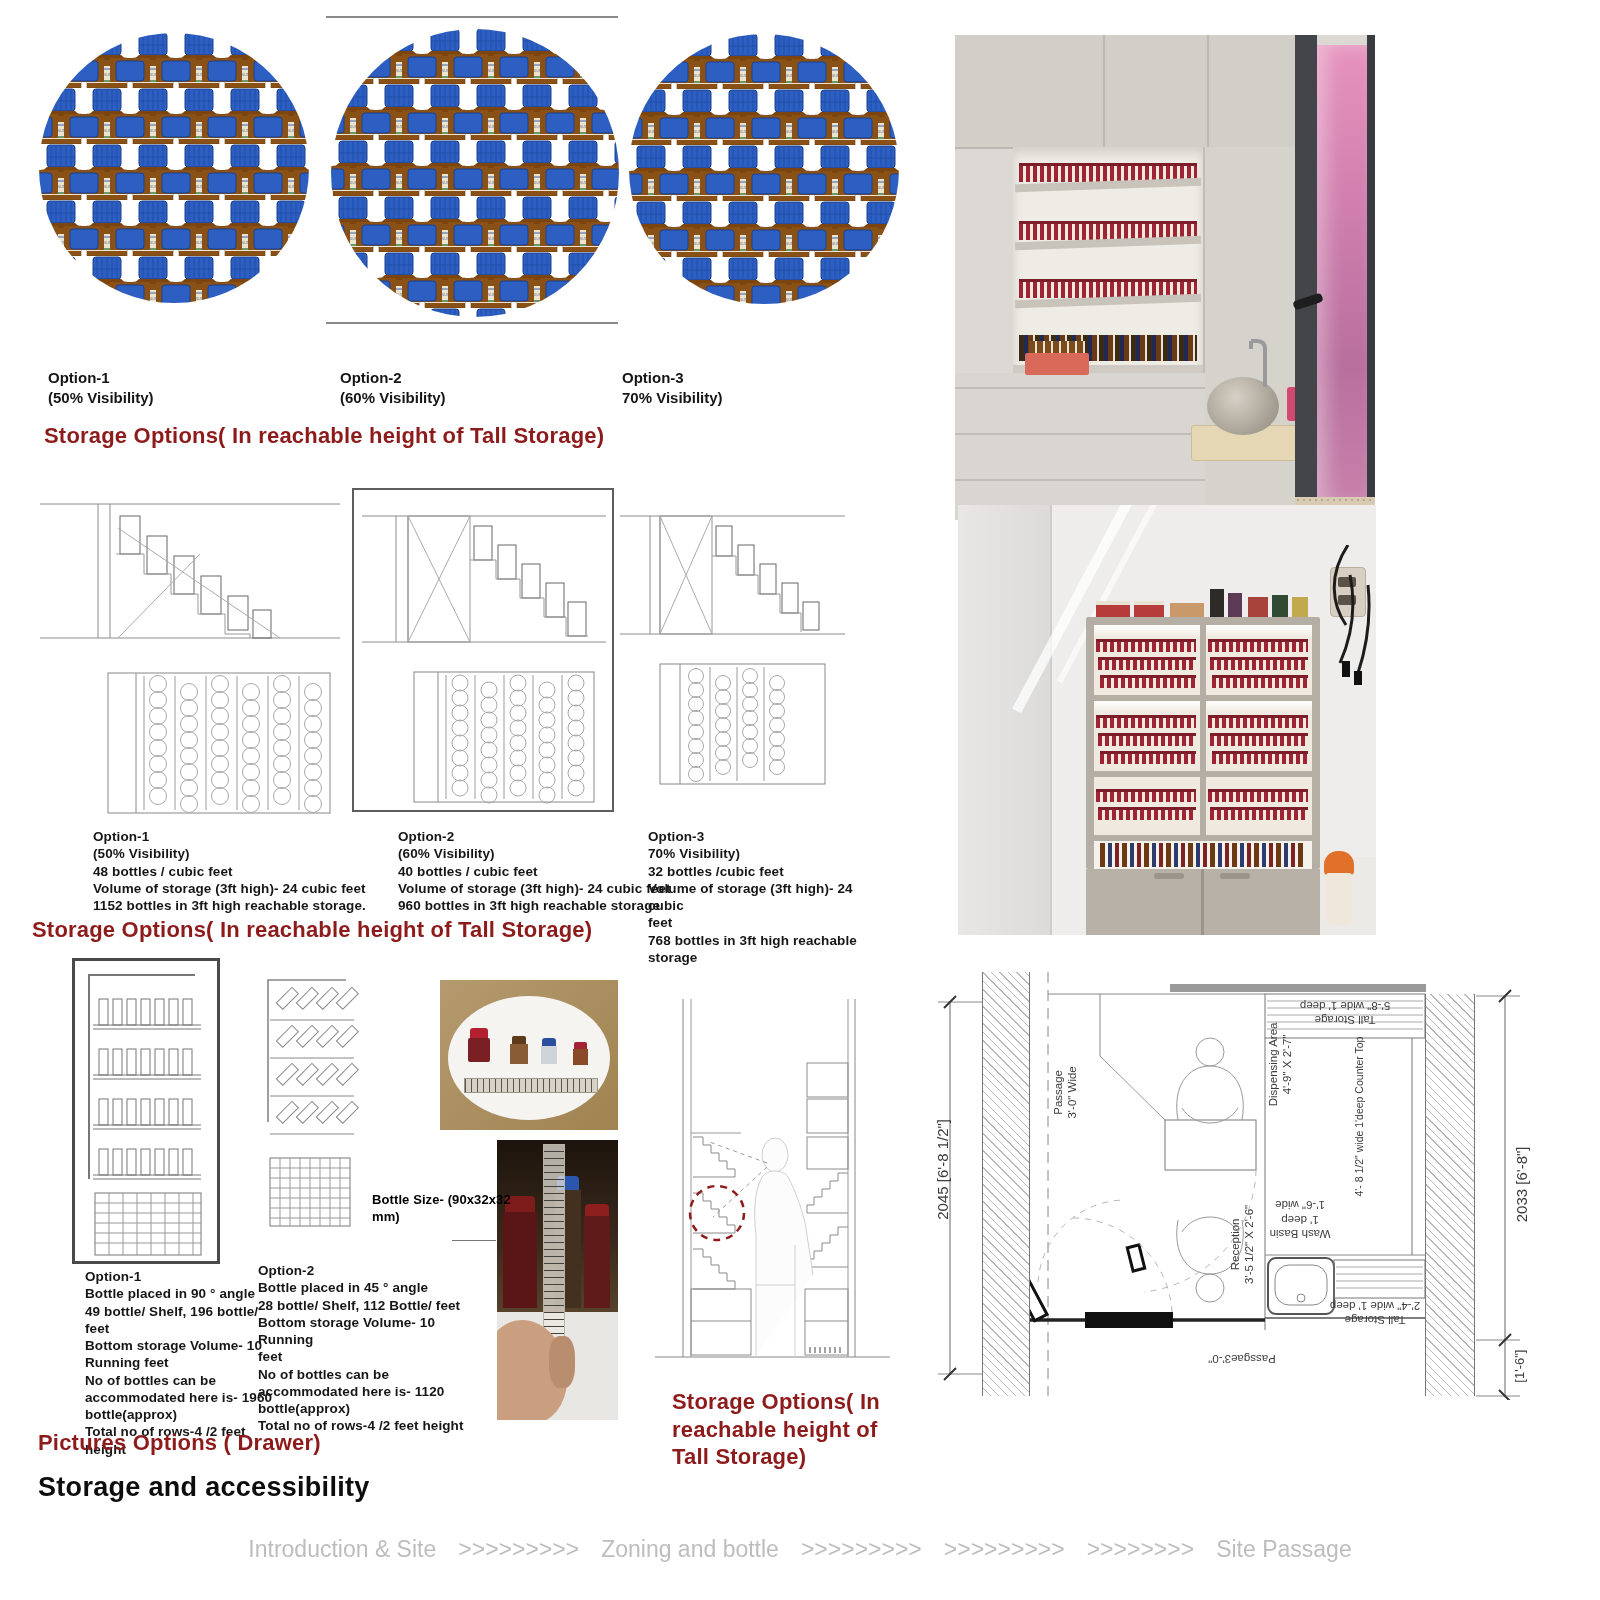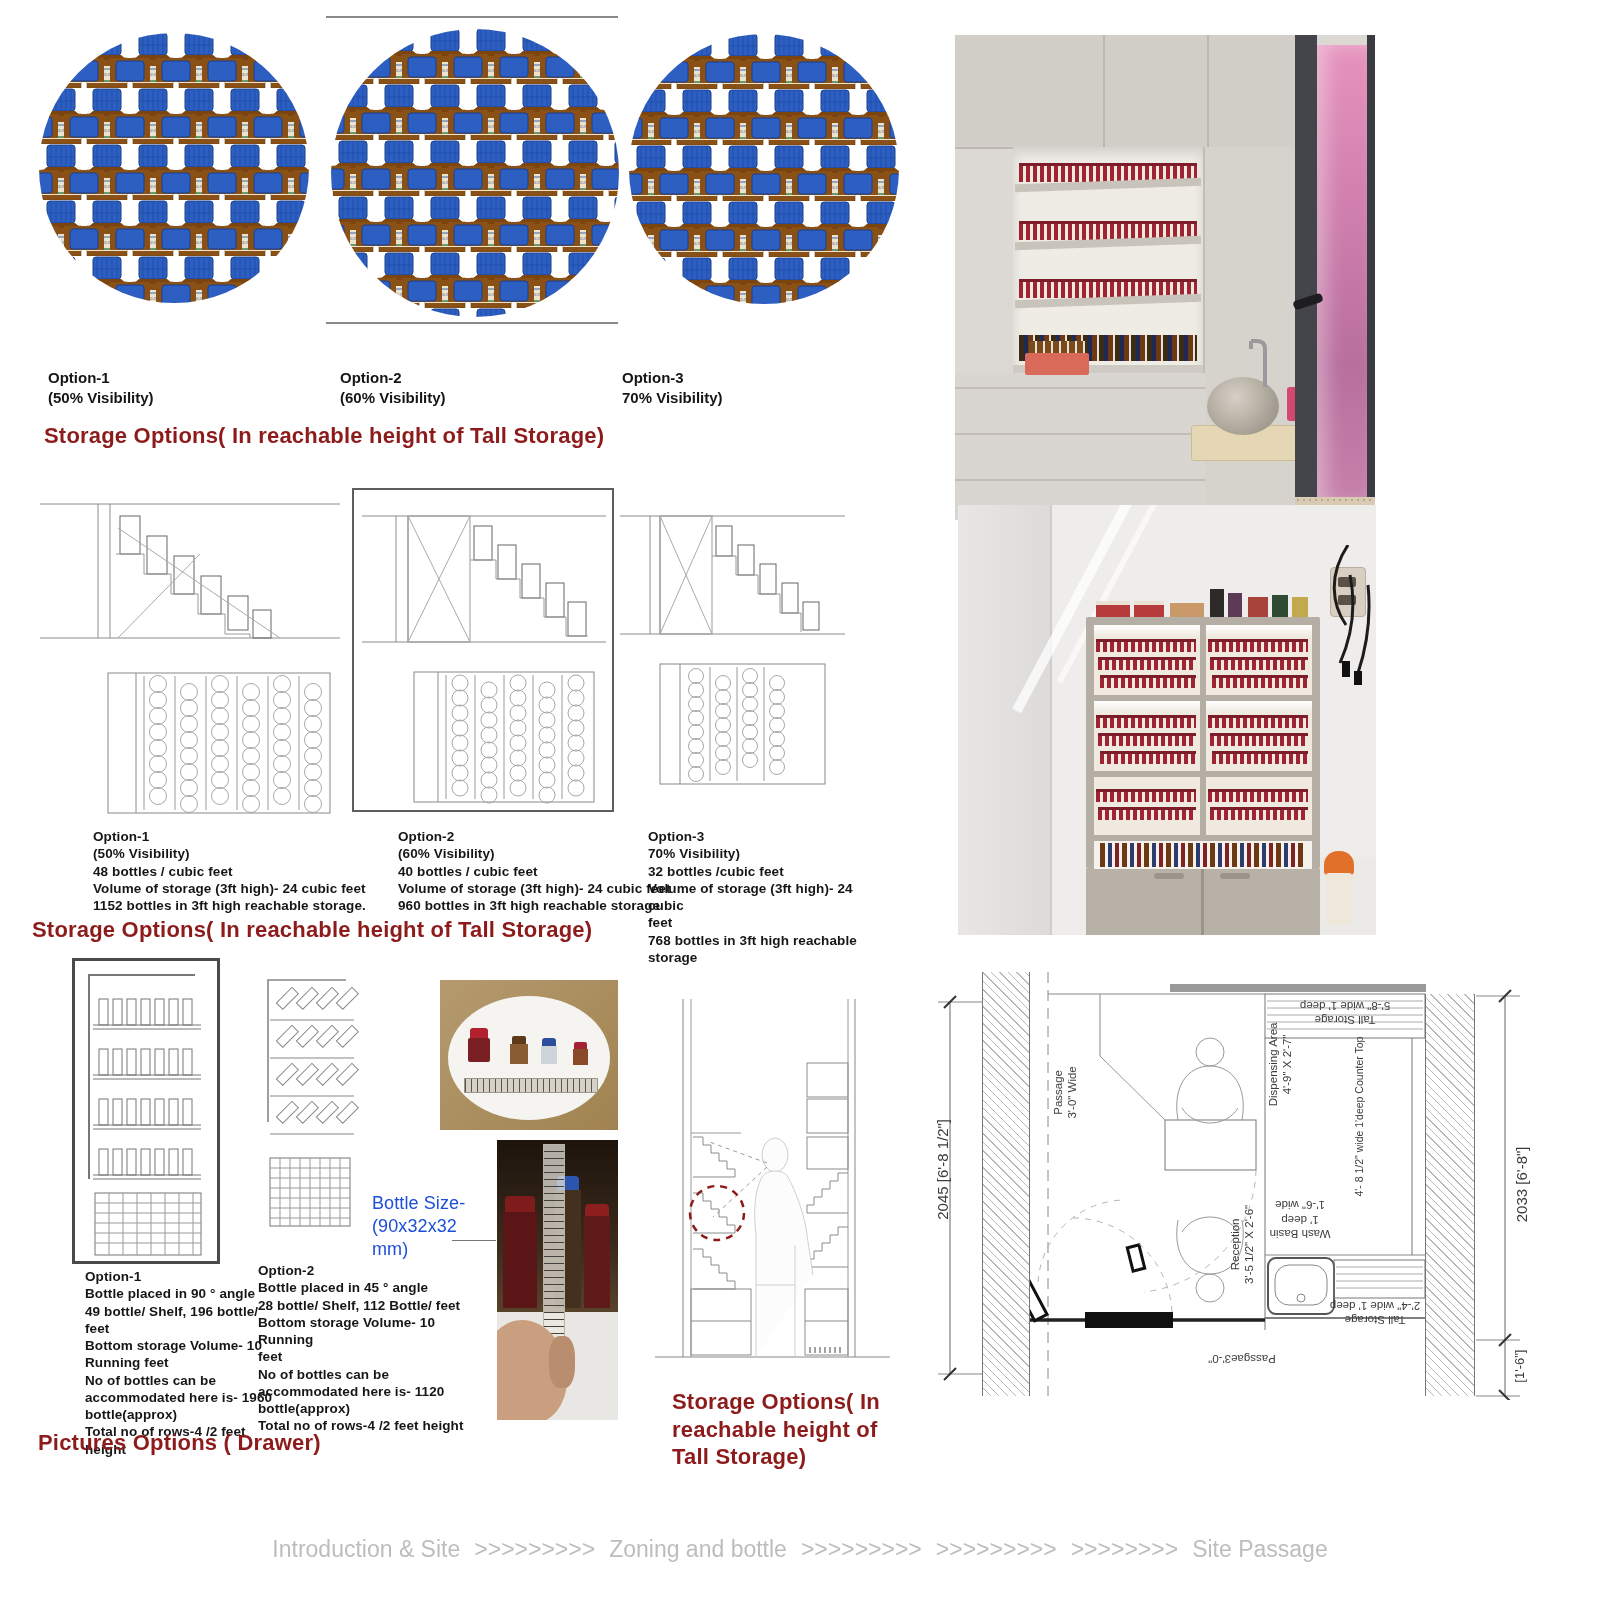--- a/index.html
+++ b/index.html
@@ -4,21 +4,21 @@
 <style>
   html,body{margin:0;padding:0;background:#fff;}
   #board{position:relative;width:1600px;height:1600px;background:#ffffff;overflow:hidden;
          font-family:"Liberation Sans","DejaVu Sans",sans-serif;}
   .abs{position:absolute;}
   .pre{white-space:pre-line;}
   .opt-label{font-size:15px;font-weight:bold;color:#151515;line-height:1.3;}
   .body-txt{font-size:13.5px;font-weight:bold;color:#161616;line-height:1.28;letter-spacing:.1px;}
   .red-head{color:#8e1b1b;font-weight:bold;font-size:22px;letter-spacing:.2px;}
   .page-title{color:#0d0d0d;font-weight:bold;font-size:27px;letter-spacing:.3px;}
-  .nav{position:absolute;left:0;top:1536px;width:1600px;display:flex;justify-content:center;gap:14px;
+  .nav{position:absolute;left:0;top:1536px;width:1600px;display:flex;justify-content:center;gap:22px;
        font-size:23px;color:#bdbdbd;font-weight:400;}
   .nav .active{color:#000;font-weight:bold;}
   .bracket-line{position:absolute;height:0;border-top:2px solid #8a8a8a;}
   .photo{overflow:hidden;}
   .brow{background:repeating-linear-gradient(90deg,#9e2433 0 4px,#f0e9dd 4px 7px);border-top:3px solid #7e1d2a;}
   .board-shelf{background:#c9c4bb;}
   .hatchband{background:repeating-linear-gradient(45deg,#ffffff 0 5px,#b9b9b9 5px 6px);border-left:1.5px solid #777;border-right:1.5px solid #777;}
   .plan-label{font-size:11.5px;color:#3c3c3c;font-weight:400;line-height:1.25;white-space:pre-line;text-align:center;
               font-family:"Liberation Sans",sans-serif;}
   .rot-ccw{transform:rotate(-90deg);transform-origin:center center;}
@@ -529,21 +529,21 @@
     <div class="abs" style="left:6px;top:72px;width:34px;height:96px;background:#5a1616;"></div>
     <div class="abs" style="left:60px;top:36px;width:22px;height:16px;background:#2b56b0;border-radius:4px 4px 0 0;"></div>
     <div class="abs" style="left:58px;top:50px;width:26px;height:118px;background:#43301f;"></div>
     <div class="abs" style="left:88px;top:64px;width:24px;height:14px;background:#8e1f1f;border-radius:4px 4px 0 0;"></div>
     <div class="abs" style="left:87px;top:76px;width:26px;height:92px;background:#5f1a1a;"></div>
     <div class="abs" style="left:46px;top:4px;width:20px;height:238px;background:rgba(235,233,224,0.72);background-image:repeating-linear-gradient(0deg,#44403a 0 1px,transparent 1px 7px);border:1px solid #b9b4a8;"></div>
     <div class="abs" style="left:-14px;top:180px;width:84px;height:104px;background:#c99f80;border-radius:46% 54% 42% 30%;"></div>
     <div class="abs" style="left:52px;top:196px;width:26px;height:52px;background:#b98e6f;border-radius:40%;"></div>
   </div>
 
-  <div class="abs body-txt pre" style="left:372px;top:1192px;width:150px;font-weight:400;color:#1d4ed8;font-size:18px;">Bottle Size- (90x32x32
+  <div class="abs body-txt pre" style="left:372px;top:1192px;width:150px;font-weight:700;color:#000000;font-size:13px;">Bottle Size- (90x32x32
 mm)</div>
   <div class="abs" style="left:452px;top:1240px;width:44px;height:0;border-top:1.5px solid #777;"></div>
 
   <div class="abs" style="left:655px;top:985px;">
     <svg width="235" height="385" fill="none">
       <line x1="0" y1="372" x2="235" y2="372" stroke="#888"></line>
       <line x1="28" y1="14" x2="28" y2="372" stroke="#888"></line>
         <line x1="36" y1="14" x2="36" y2="372" stroke="#999"></line>
       <line x1="200" y1="14" x2="200" y2="372" stroke="#888"></line>
         <line x1="193" y1="14" x2="193" y2="372" stroke="#999"></line>
@@ -593,20 +593,21 @@
 28 bottle/ Shelf, 112 Bottle/ feet
 Bottom storage Volume- 10 Running
 feet
 No of bottles can be
 accommodated here is- 1120
  bottle(approx)
 Total no of rows-4 /2 feet height</div>
 
   <div class="abs red-head" style="left:38px;top:1430px;">Pictures Options ( Drawer)</div>
   <div class="abs red-head pre" style="left:672px;top:1388px;width:220px;line-height:1.25;">Storage Options( In reachable height of Tall Storage)</div>
+  <div class="abs page-title" style="left:38px;top:1472px;">Storage and accessibility</div>
 
   <div class="abs photo" style="left:955px;top:35px;width:420px;height:485px;background:#dcd9d4;">
     <div class="abs" style="left:0;top:0;width:340px;height:112px;background:#d2cec8;border-bottom:2px solid #bdb8b1;"></div>
     <div class="abs" style="left:148px;top:0;width:2px;height:112px;background:#bdb8b1;"></div>
     <div class="abs" style="left:252px;top:0;width:2px;height:112px;background:#bdb8b1;"></div>
 
     <div class="abs" style="left:58px;top:112px;width:190px;height:250px;background:#efece6;box-shadow:inset 0 6px 12px rgba(0,0,0,.12);"></div>
     <div class="abs brow" style="left:64px;top:128px;width:178px;height:16px;"></div>
     <div class="abs board-shelf" style="left:60px;top:146px;width:186px;height:8px;transform:rotate(-2deg);"></div>
     <div class="abs brow" style="left:64px;top:186px;width:178px;height:16px;"></div>

